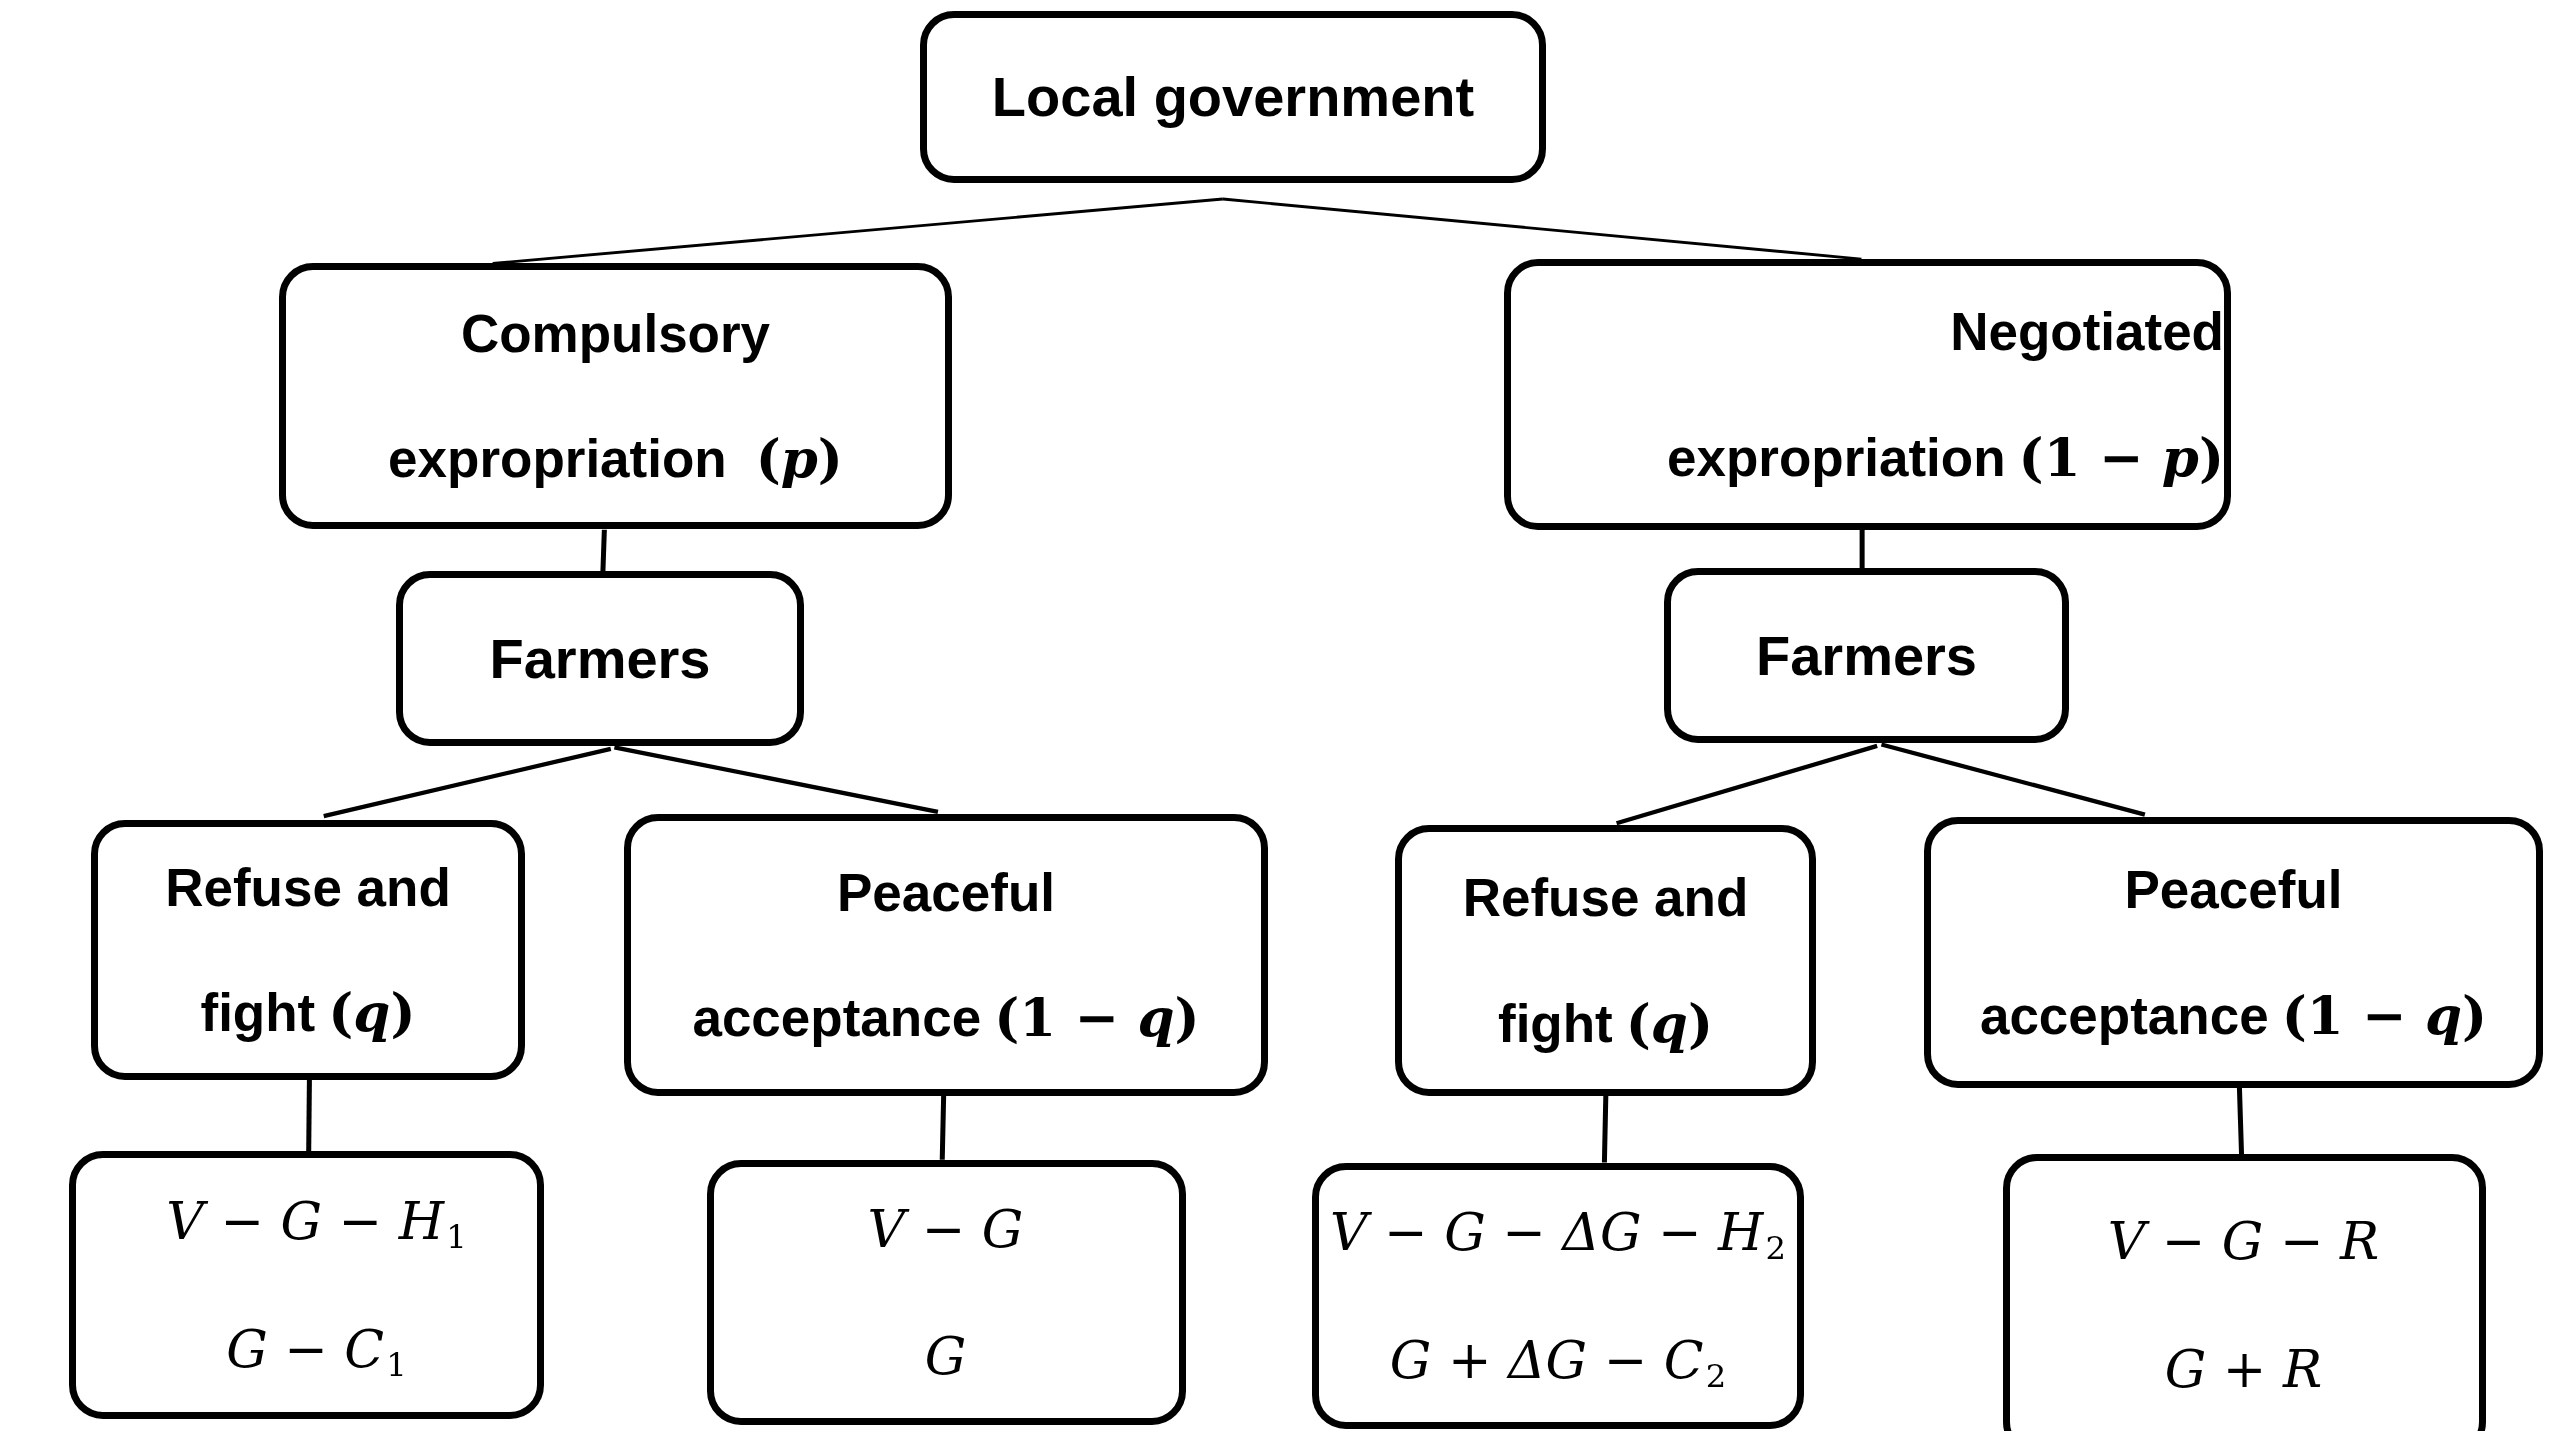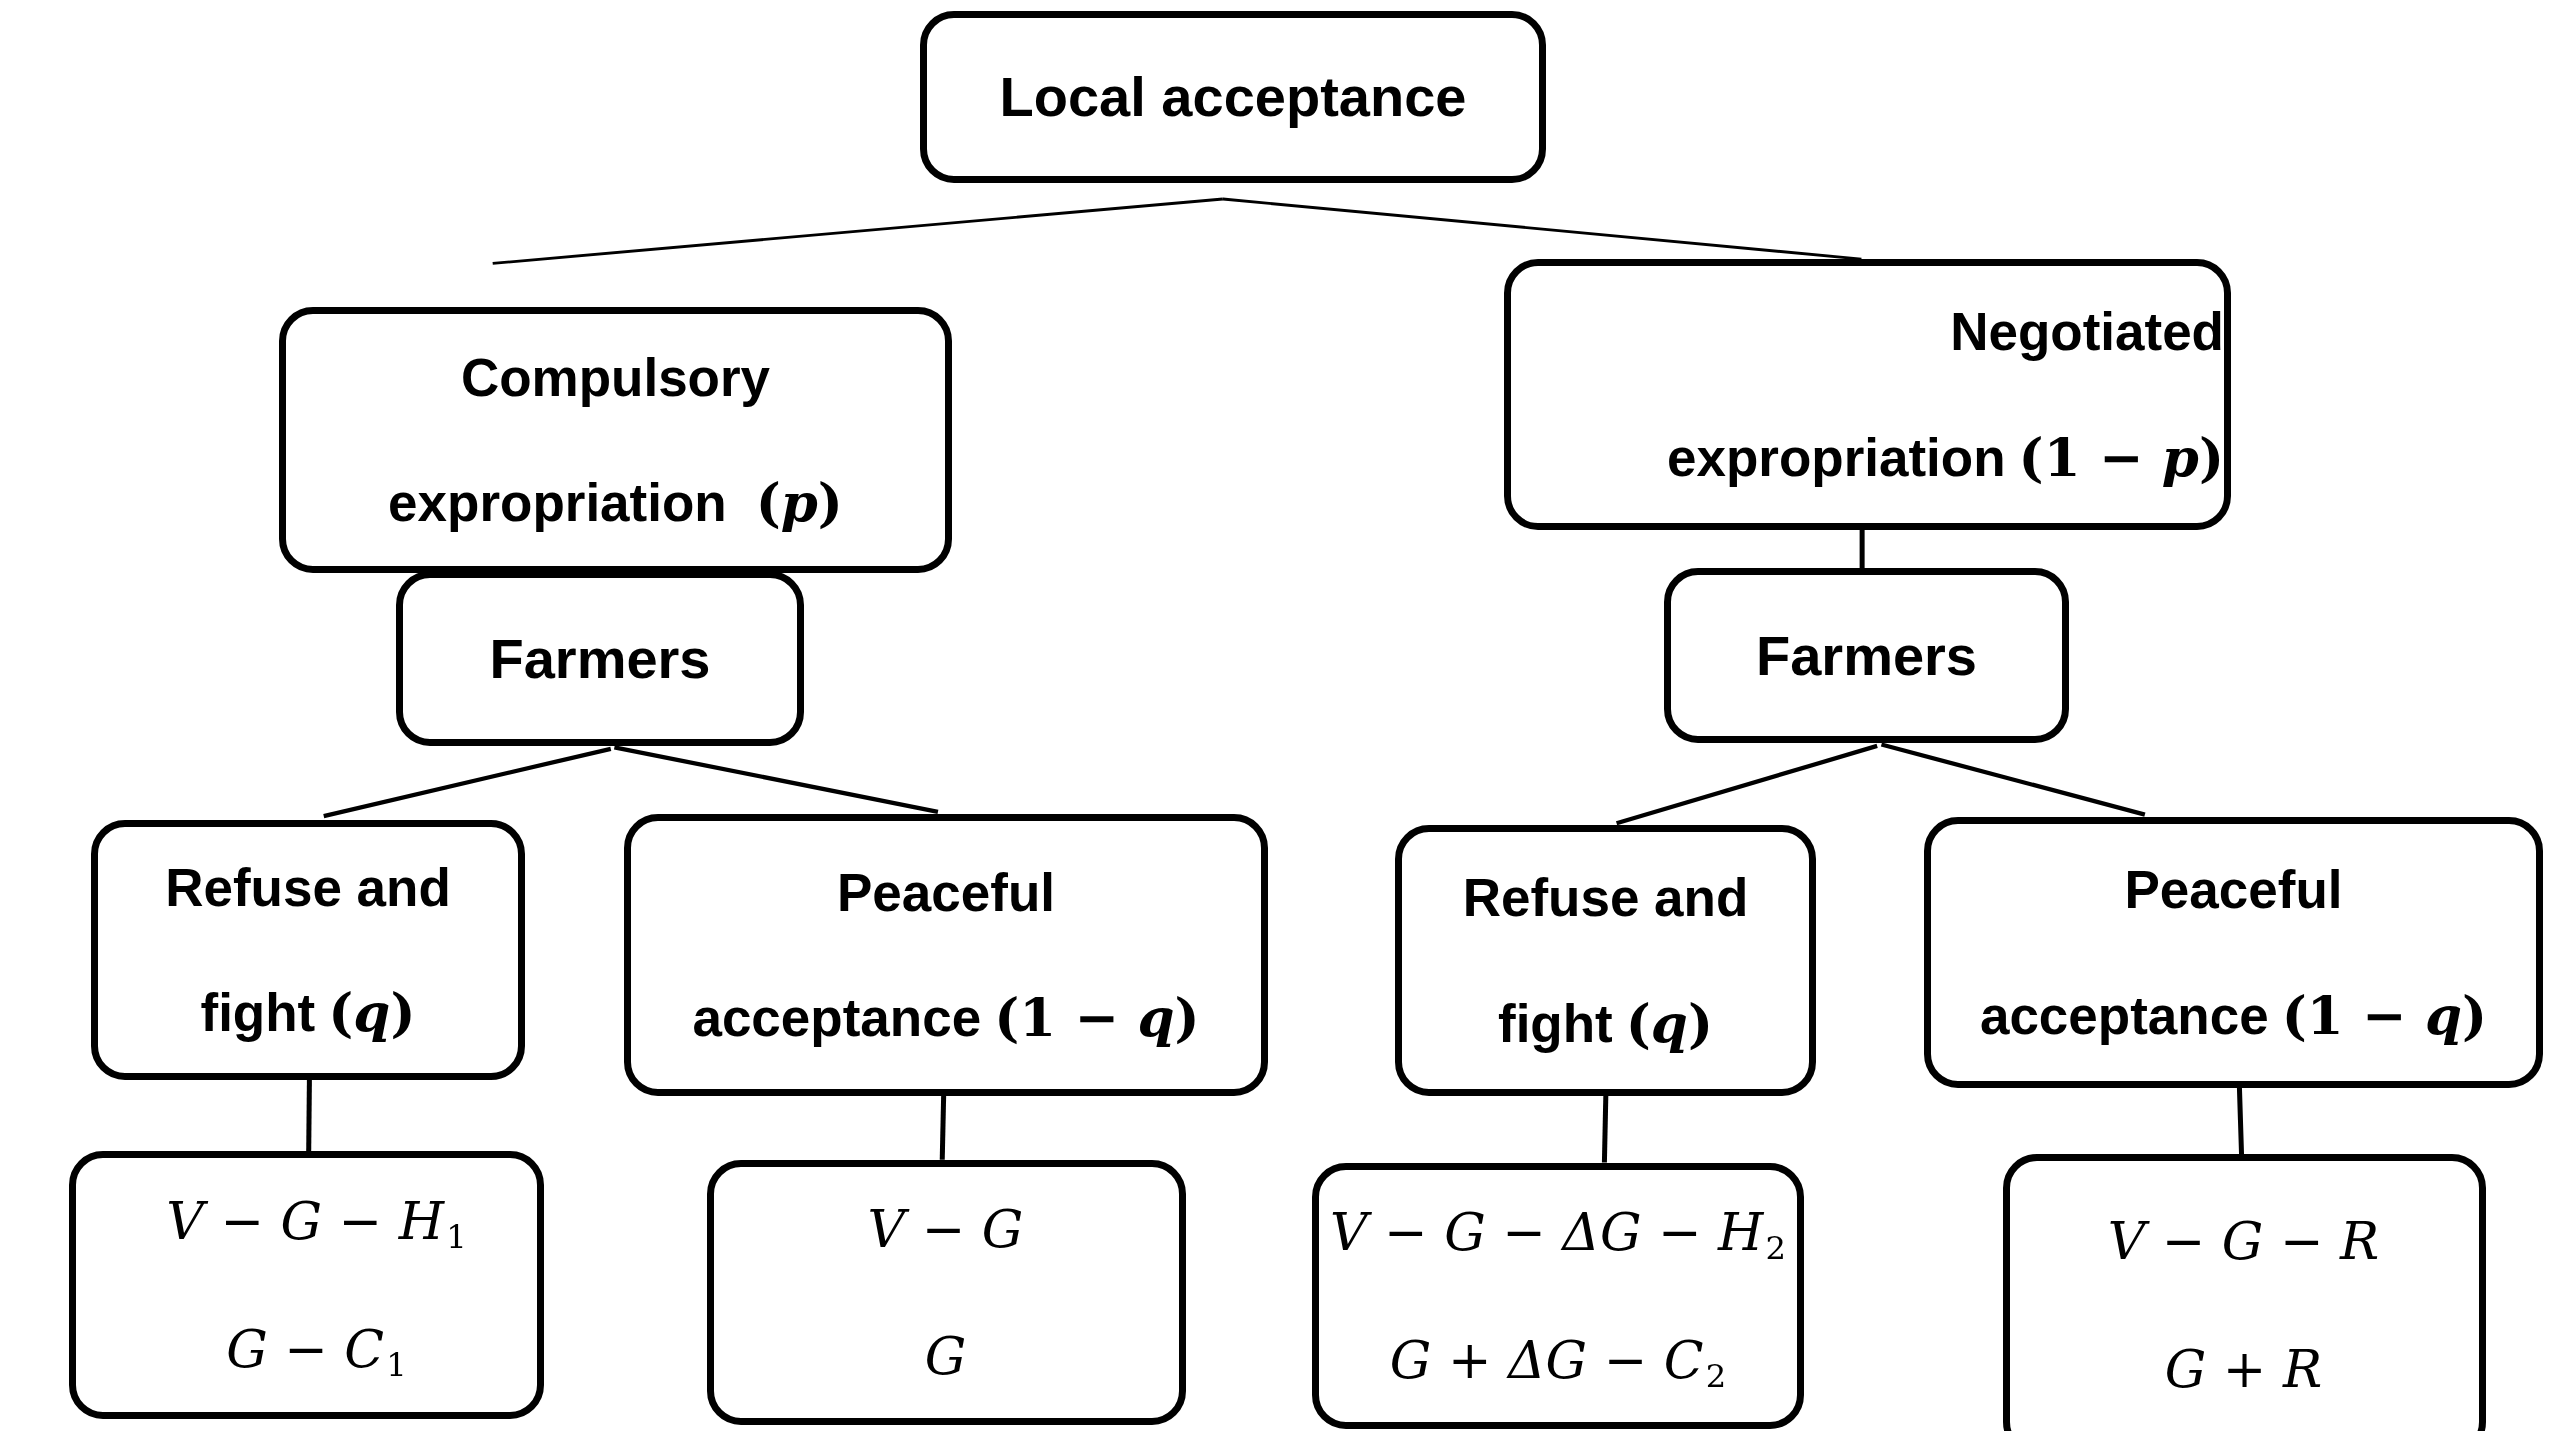--- a/index.html
+++ b/index.html
@@ -91,24 +91,24 @@
     <line x1="858" y1="1044" x2="1310" y2="1134" stroke="#000" stroke-width="6"></line>
     <line x1="2622" y1="1042" x2="2258" y2="1150" stroke="#000" stroke-width="6"></line>
     <line x1="2628" y1="1040" x2="2996" y2="1138" stroke="#000" stroke-width="6"></line>
     <line x1="432" y1="1506" x2="431" y2="1608" stroke="#000" stroke-width="7"></line>
     <line x1="1318" y1="1529" x2="1316" y2="1620" stroke="#000" stroke-width="7"></line>
     <line x1="2243" y1="1529" x2="2241" y2="1624" stroke="#000" stroke-width="7"></line>
     <line x1="3128" y1="1517" x2="3131" y2="1612" stroke="#000" stroke-width="7"></line>
   </svg>
 
   <div class="node single" style="left:920px; top:10.7px; width:626px; height:172px;">
-    <span class="lbl">Local acceptance</span>
+    <span class="lbl">Local government</span>
   </div>
 
-  <div class="node two" style="left:279px; top:263px; width:673px; height:266px;margin-top:44px;">
+  <div class="node two" style="left:279px; top:263px; width:673px; height:266px;">
     <span class="line">Compulsory</span>
     <span class="line"><span>expropriation</span><span class="math gap2"><span>(</span><span class="mvar">p</span><span>)</span></span></span>
   </div>
 
   <div class="node two" style="left:1504px; top:259px; width:727px; height:271px;align-items:flex-end;">
     <span class="line">Negotiated</span>
     <span class="line"><span>expropriation</span><span class="math"><span>(1 − </span><span class="mvar">p</span><span>)</span></span></span>
   </div>
 
   <div class="node single" style="left:396px; top:571px; width:408px; height:175px;">

